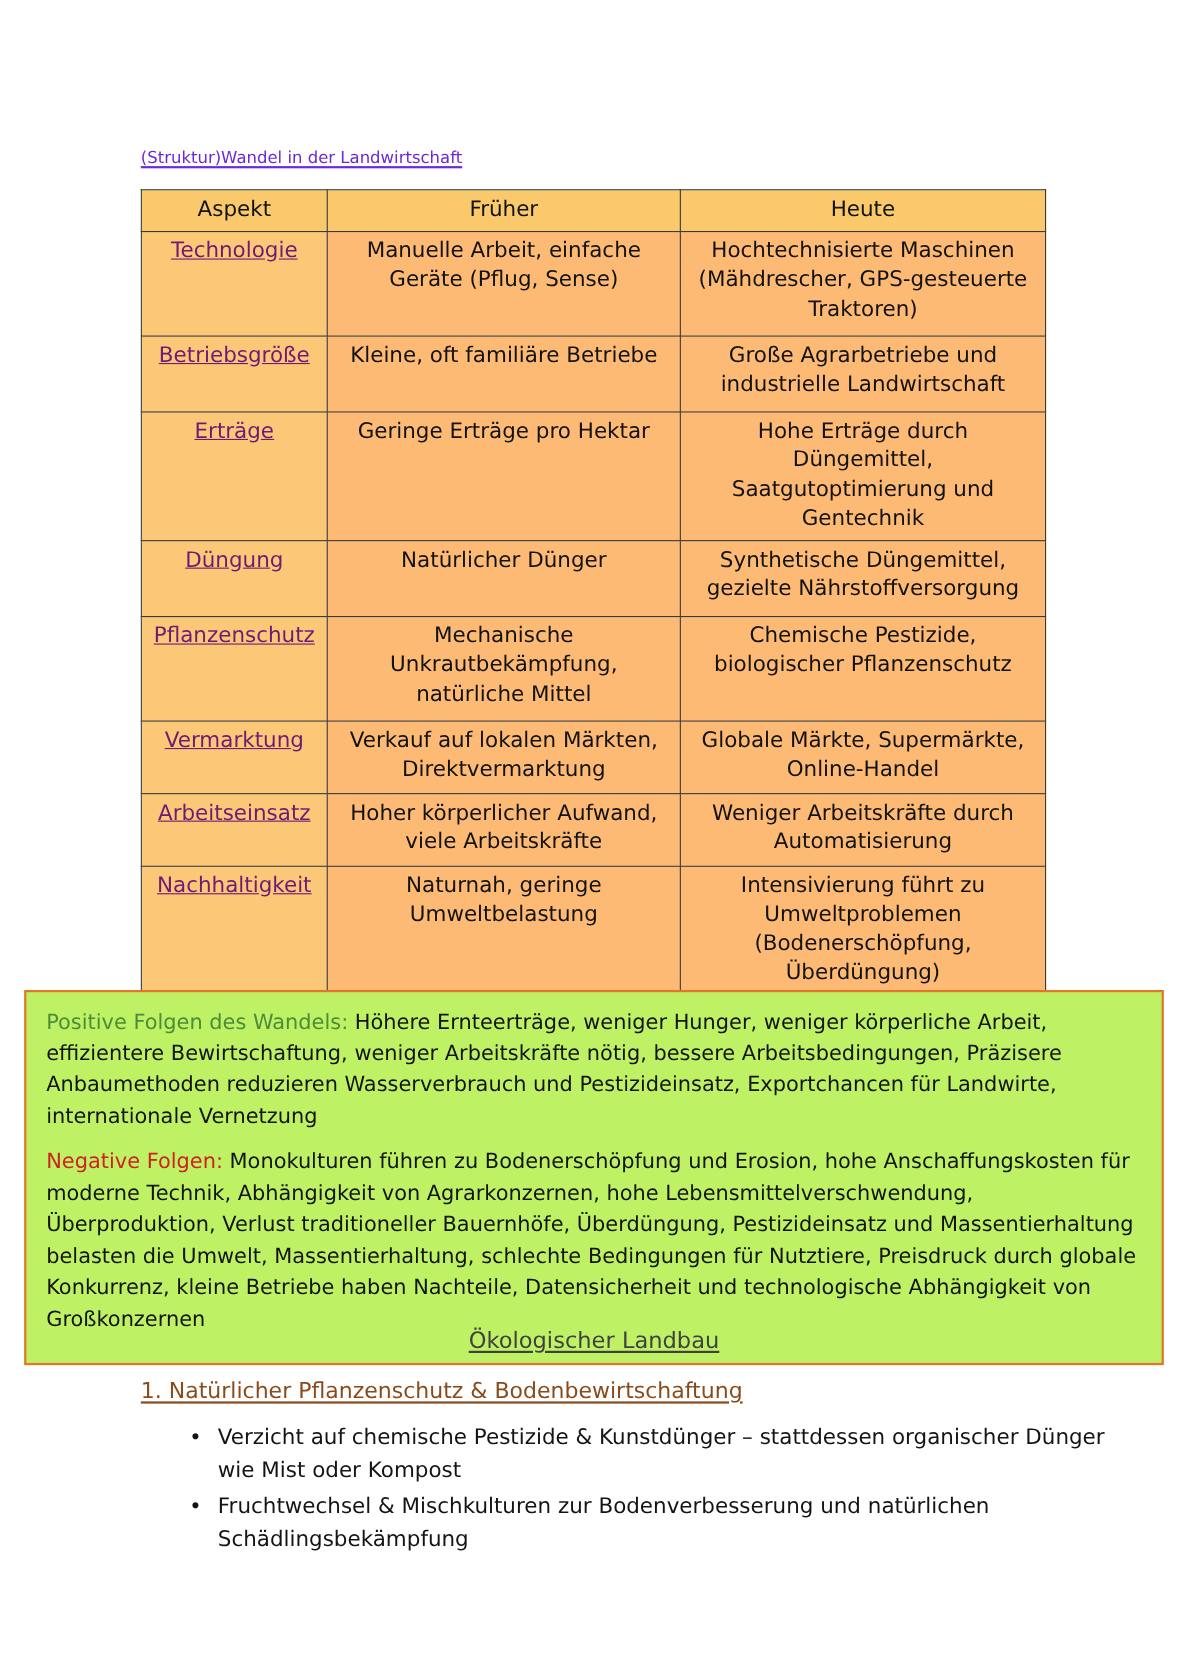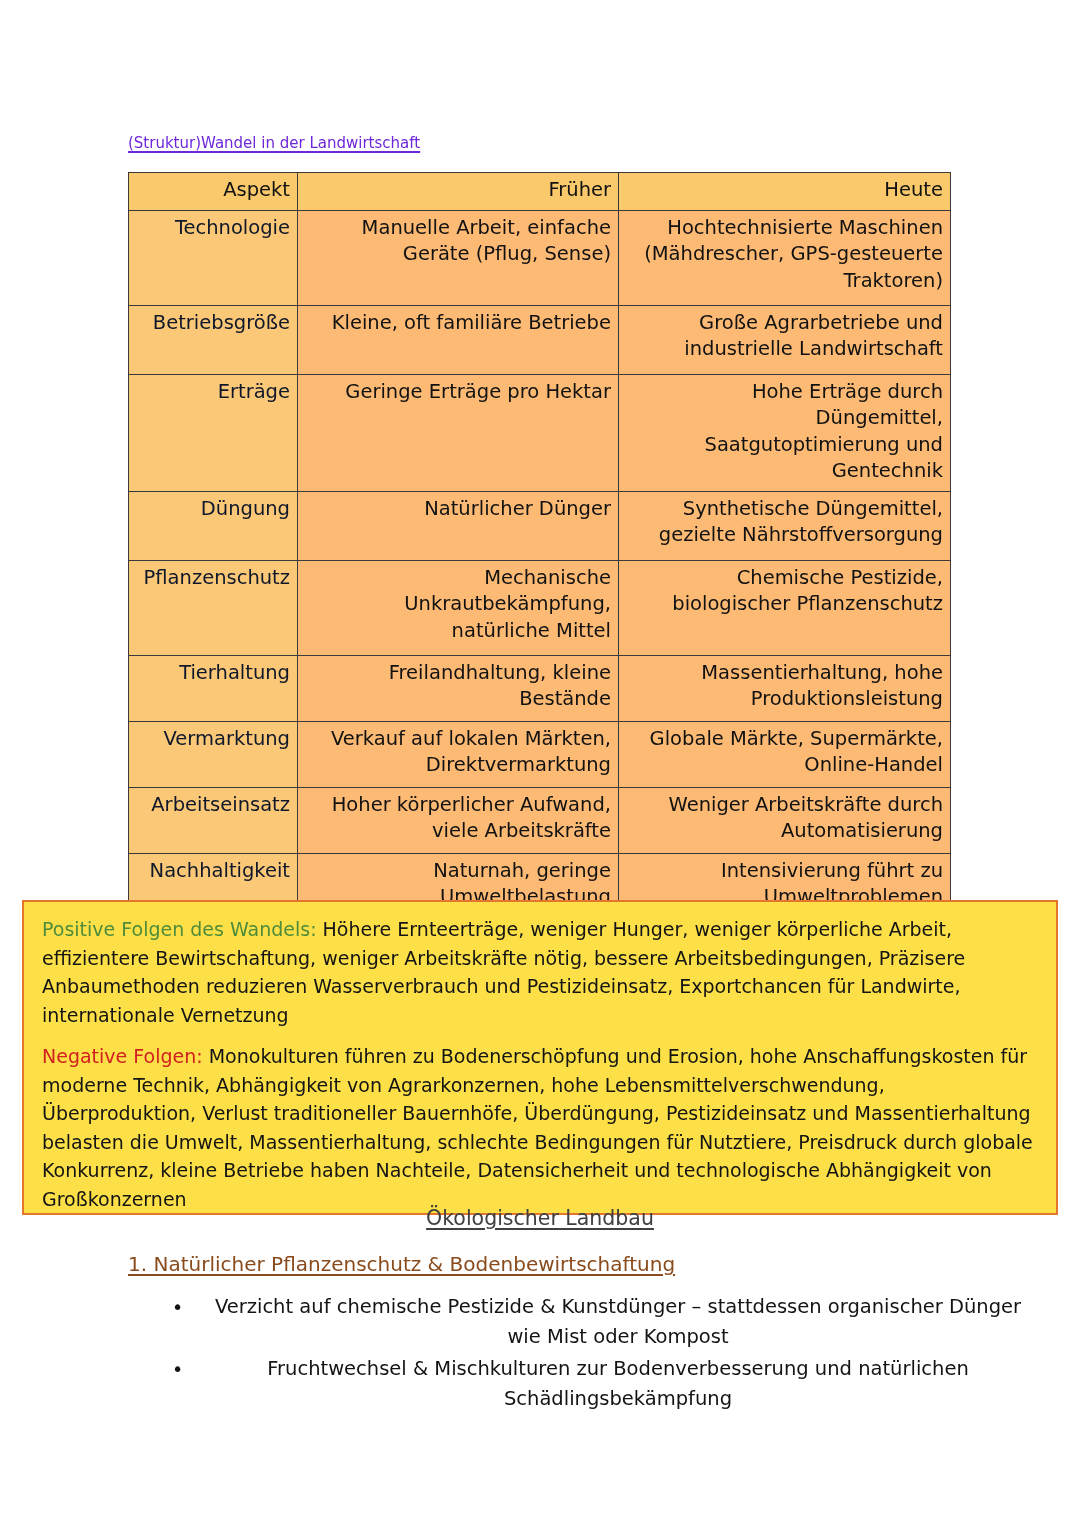--- a/index.html
+++ b/index.html
@@ -55,31 +55,32 @@
   table.matrix col.c-frueher { width: 321px; }
   table.matrix col.c-heute  { width: 332px; }
 
   table.matrix th,
   table.matrix td {
     border: 1.6px solid #3a3a3a;
     vertical-align: top;
     padding: 4px 7px 6px 7px;
     font-size: 19.5px;
     line-height: 26.5px;
-    text-align: right;
+    text-align: center;
     font-weight: normal;
   }
   table.matrix thead th {
     background: #f9c96b;
     color: #121212;
   }
   table.matrix tbody td.aspect-cell {
     background: #fac877;
-    color: #0f172a;
+    color: #701a75;
     white-space: nowrap;
+    text-decoration: underline;
   }
   table.matrix tbody td.body-cell {
     background: #fdba74;
     color: #121212;
   }
   
   tr.r-h1 td { height: 84px; }
   tr.r-h2 td { height: 58px; }
   tr.r-h3 td { height: 104px; }
   tr.r-h4 td { height: 58px; }
@@ -91,22 +92,22 @@
   tr.r-h10 td { height: 55px; }
 
   
   .folgen-box {
     position: absolute;
     left: 22px;
     top: 900px;
     width: 1036px;
     box-sizing: border-box;
     border: 2.2px solid #e3762c;
-    background: #fde047;
-    padding: 13px 18px 0 18px;
+    background: #bef264;
+    padding: 13px 18px 26px 18px;
   }
   .folgen-par {
     font-size: 19px;
     line-height: 28.5px;
     color: #141414;
     margin: 0;
   }
   .folgen-par + .folgen-par { margin-top: 13px; }
   .lbl-positive {
     color: #4e8b3a;
@@ -146,21 +147,20 @@
   }
 
   .bullets {
     position: absolute;
     left: 150px;
     top: 1292px;
     width: 840px;
     margin: 0;
     padding: 0 0 0 48px;
     list-style: none;
-    text-align: center;
   }
   .bullets li {
     position: relative;
     font-size: 19.5px;
     line-height: 30px;
     color: #141414;
     margin: 0 0 2px 0;
     padding-left: 0;
   }
   .bullets li::before {
@@ -213,25 +213,20 @@
         <tr class="r-h4">
           <td class="aspect-cell">Düngung</td>
           <td class="body-cell">Natürlicher Dünger</td>
           <td class="body-cell">Synthetische Düngemittel, gezielte Nährstoffversorgung</td>
         </tr>
         <tr class="r-h5">
           <td class="aspect-cell">Pflanzenschutz</td>
           <td class="body-cell">Mechanische Unkrautbekämpfung, natürliche Mittel</td>
           <td class="body-cell">Chemische Pestizide, biologischer Pflanzenschutz</td>
         </tr>
-        <tr class="r-h6">
-          <td class="aspect-cell">Tierhaltung</td>
-          <td class="body-cell">Freilandhaltung, kleine Bestände</td>
-          <td class="body-cell">Massentierhaltung, hohe Produktionsleistung</td>
-        </tr>
         <tr class="r-h7">
           <td class="aspect-cell">Vermarktung</td>
           <td class="body-cell">Verkauf auf lokalen Märkten, Direktvermarktung</td>
           <td class="body-cell">Globale Märkte, Supermärkte, Online-Handel</td>
         </tr>
         <tr class="r-h8">
           <td class="aspect-cell">Arbeitseinsatz</td>
           <td class="body-cell">Hoher körperlicher Aufwand, viele Arbeitskräfte</td>
           <td class="body-cell">Weniger Arbeitskräfte durch Automatisierung</td>
         </tr>

